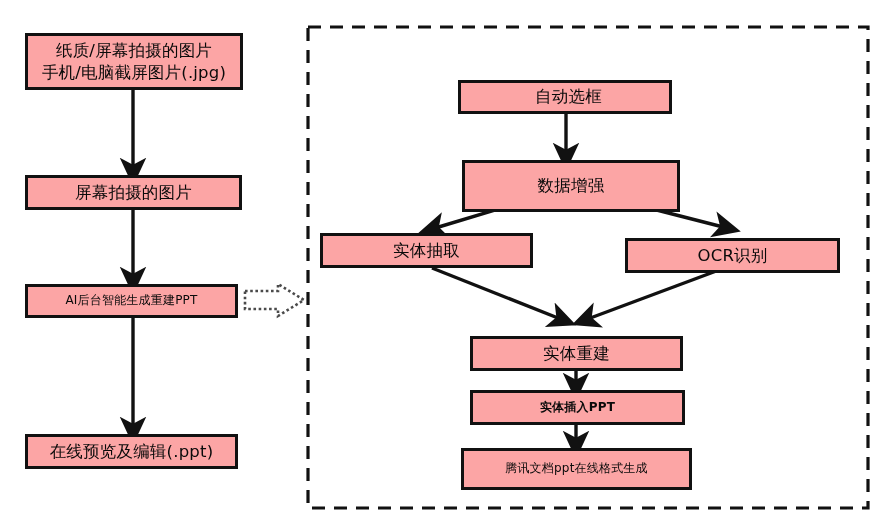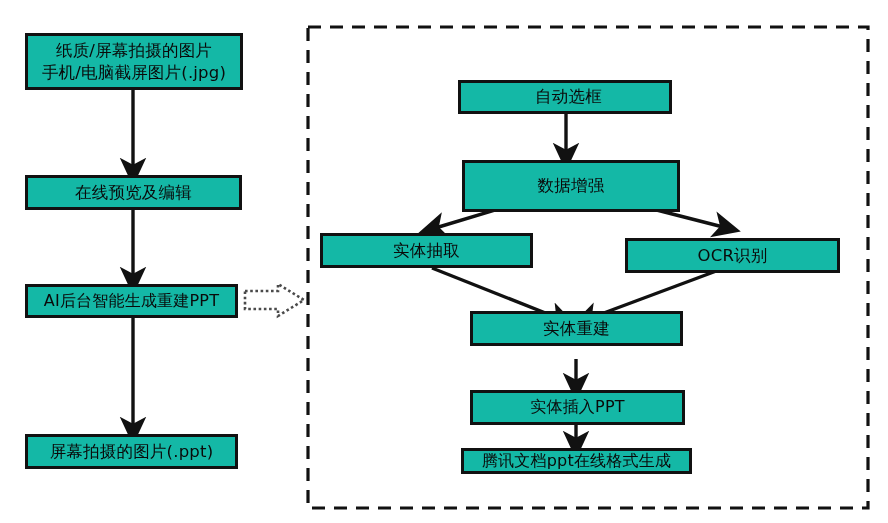--- a/index.html
+++ b/index.html
@@ -22,33 +22,33 @@
   svg.layer {
     position: absolute;
     left: 0;
     top: 0;
     width: 888px;
     height: 523px;
   }
   .node {
     position: absolute;
     box-sizing: border-box;
-    background: #14b8a6;
+    background: #fca5a5;
     border: 3px solid #111111;
     display: flex;
     align-items: center;
     justify-content: center;
     text-align: center;
     color: #0a0a0a;
     line-height: 1.28;
     letter-spacing: 0.2px;
     white-space: pre-line;
   }
   .node.sz-lg { font-size: 16.5px; }
-  .node.sz-md { font-size: 16px; }
+  .node.sz-md { font-size: 12px; }
 </style>
 </head>
 <body>
 
 <div id="canvas">
 
   <svg class="layer" viewBox="0 0 888 523">
     <defs>
       <marker id="ah" markerWidth="9" markerHeight="9" refX="4.2" refY="4.5" orient="auto" markerUnits="strokeWidth">
         <path d="M0,0.6 L8.4,4.5 L0,8.4 L2.1,4.5 Z" fill="#111111"></path>
@@ -71,33 +71,33 @@
     <line x1="432" y1="268" x2="563" y2="320" stroke="#111111" stroke-width="3.4" marker-end="url(#ah)"></line>
     <line x1="727" y1="267" x2="585" y2="320" stroke="#111111" stroke-width="3.4" marker-end="url(#ah)"></line>
 
     <line x1="576" y1="359" x2="576" y2="387" stroke="#111111" stroke-width="3.4" marker-end="url(#ah)"></line>
     <line x1="576" y1="425" x2="576" y2="445" stroke="#111111" stroke-width="3.4" marker-end="url(#ah)"></line>
   </svg>
 
   <div class="node sz-lg" style="left:25px; top:33px; width:218px; height:57px;">纸质/屏幕拍摄的图片
 手机/电脑截屏图片(.jpg)</div>
 
-  <div class="node sz-lg" style="left:25px; top:175px; width:217px; height:35px;">在线预览及编辑</div>
+  <div class="node sz-lg" style="left:25px; top:175px; width:217px; height:35px;">屏幕拍摄的图片</div>
 
   <div class="node sz-md" style="left:25px; top:284px; width:213px; height:34px;">AI后台智能生成重建PPT</div>
 
-  <div class="node sz-lg" style="left:25px; top:434px; width:213px; height:35px;">屏幕拍摄的图片(.ppt)</div>
+  <div class="node sz-lg" style="left:25px; top:434px; width:213px; height:35px;">在线预览及编辑(.ppt)</div>
 
   <div class="node sz-lg" style="left:458px; top:80px; width:214px; height:34px;padding-left:7px;">自动选框</div>
 
   <div class="node sz-lg" style="left:462px; top:160px; width:218px; height:52px;">数据增强</div>
 
   <div class="node sz-lg" style="left:320px; top:233px; width:213px; height:35px;text-align:right;">实体抽取</div>
 
   <div class="node sz-lg" style="left:625px; top:232px; width:215px; height:35px;margin-top:6px;">OCR识别</div>
 
-  <div class="node sz-lg" style="left:470px; top:311px; width:213px; height:35px;">实体重建</div>
+  <div class="node sz-lg" style="left:470px; top:336px; width:213px; height:35px;">实体重建</div>
 
-  <div class="node sz-md" style="left:470px; top:390px; width:215px; height:35px;">实体插入PPT</div>
+  <div class="node sz-md" style="left:470px; top:390px; width:215px; height:35px;font-weight:bold;">实体插入PPT</div>
 
-  <div class="node sz-md" style="left:461px; top:448px; width:231px; height:26px;">腾讯文档ppt在线格式生成</div>
+  <div class="node sz-md" style="left:461px; top:448px; width:231px; height:42px;">腾讯文档ppt在线格式生成</div>
 
 </div>
 
 </body></html>

